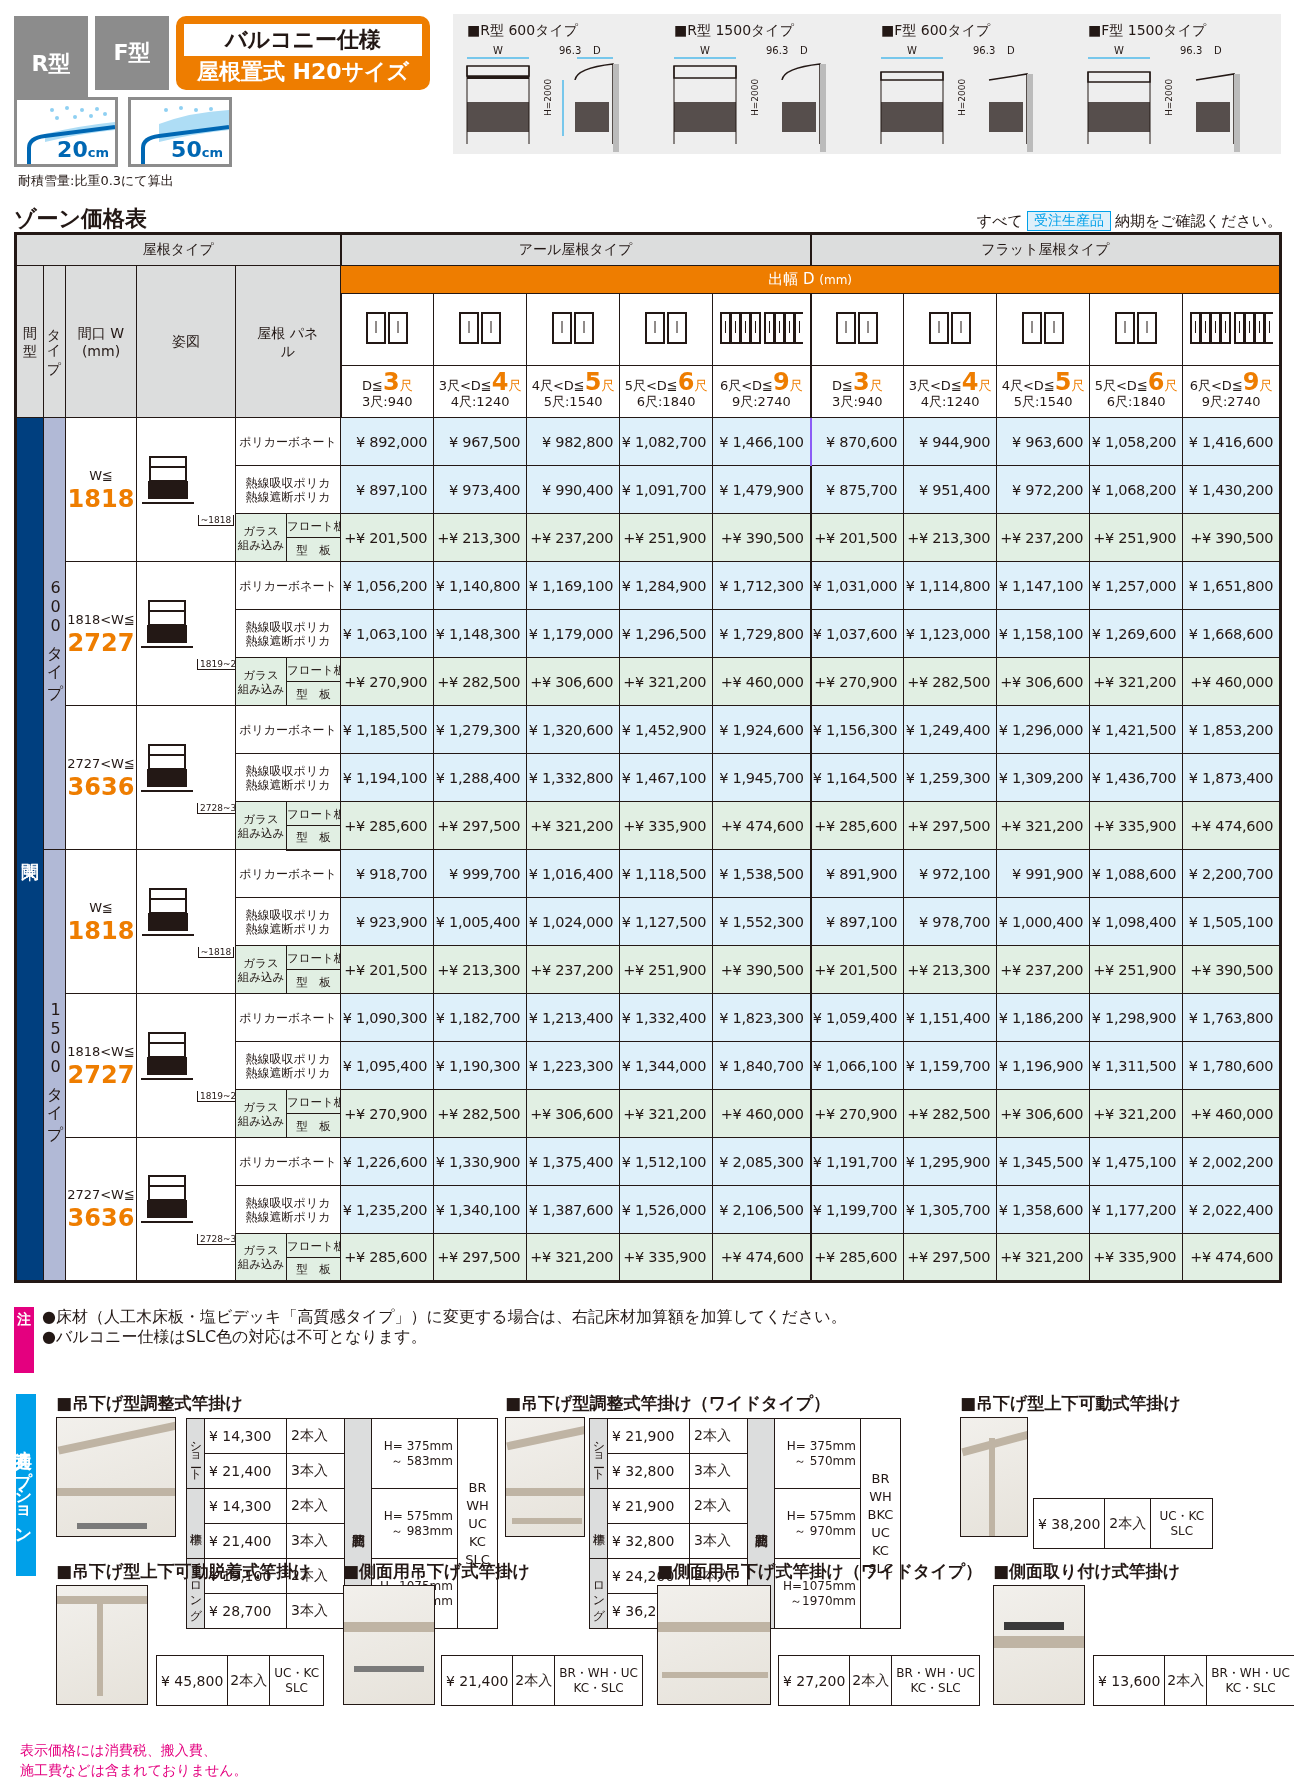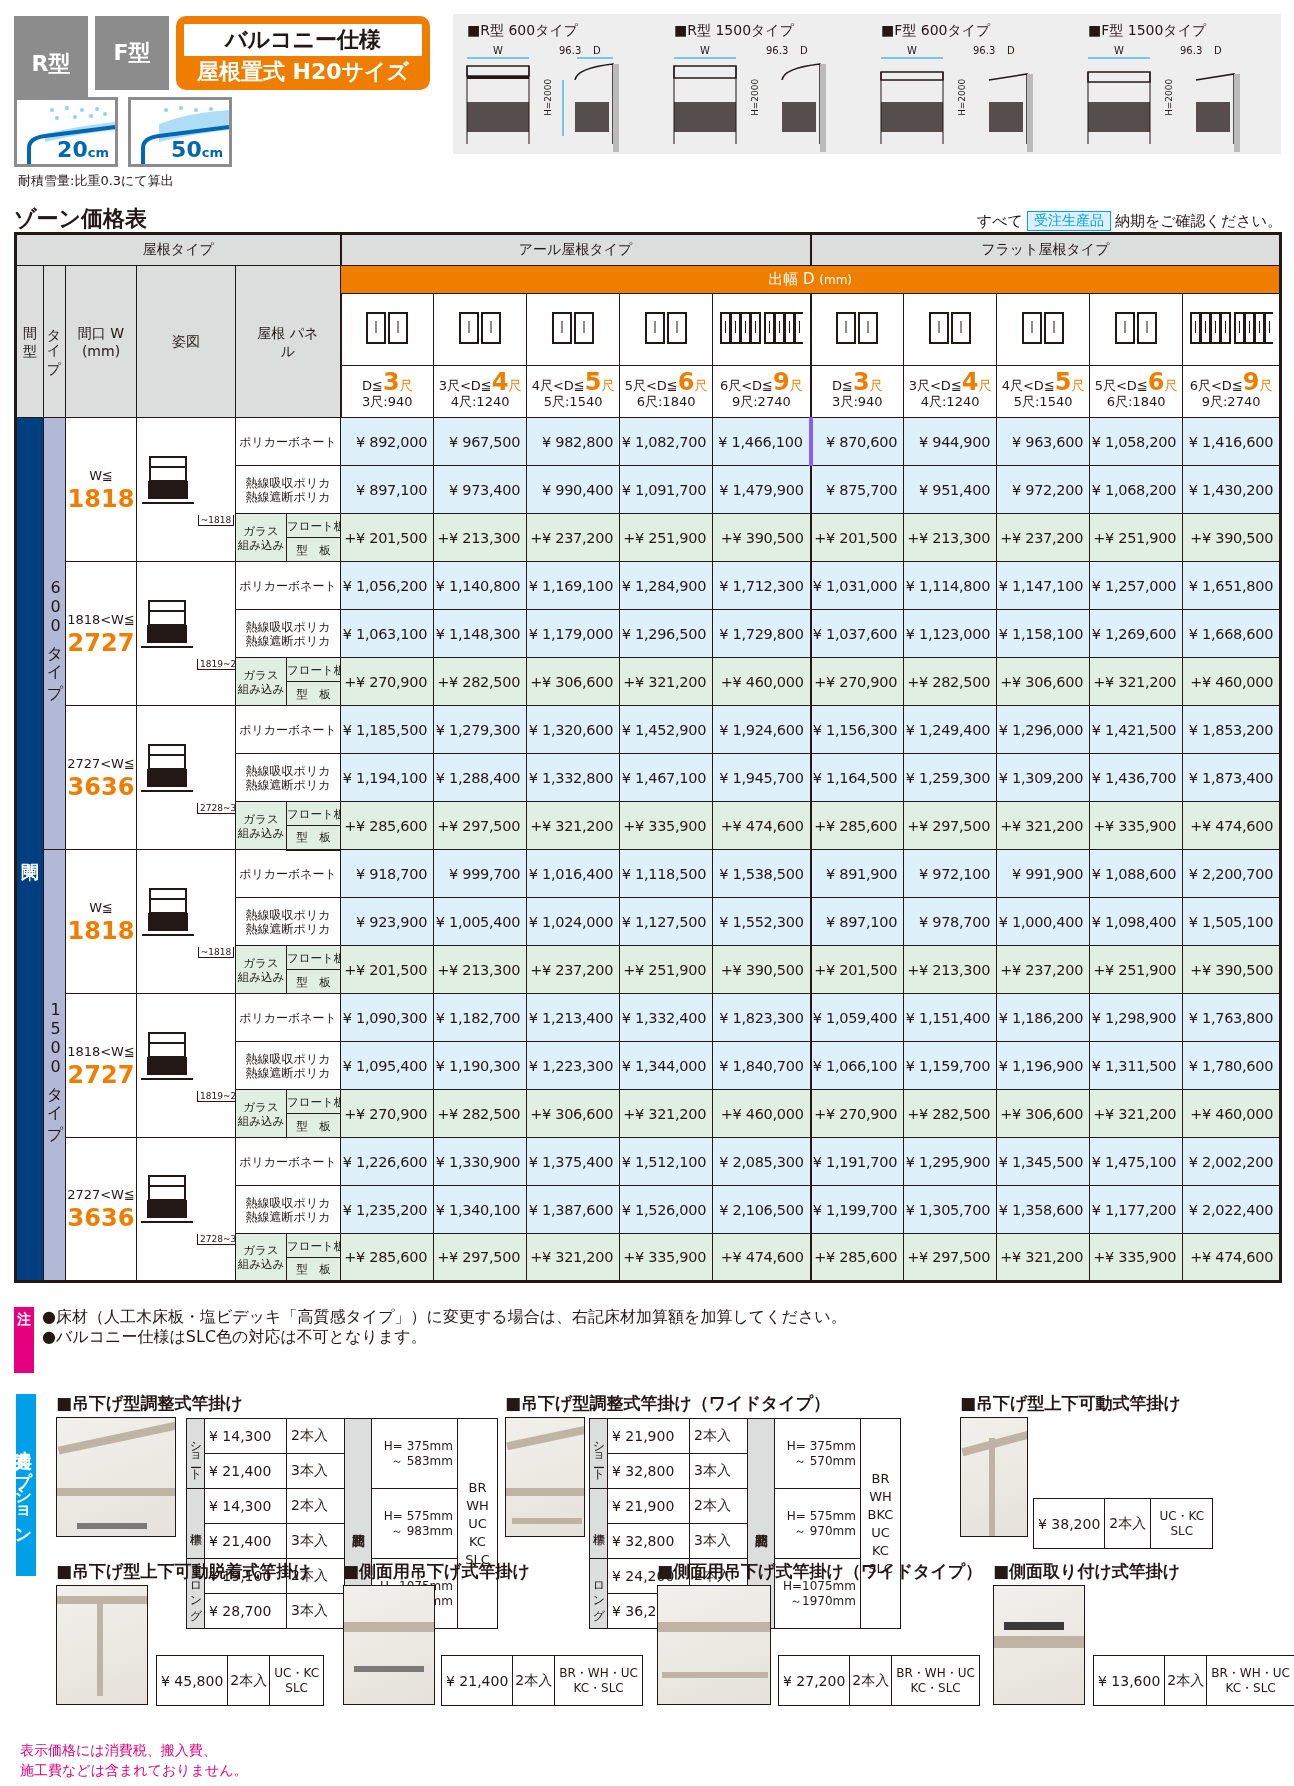--- a/index.html
+++ b/index.html
@@ -338,21 +338,21 @@
             <rect x="12" y="14" width="36" height="14" fill="none" stroke="#231815" stroke-width="2"></rect>
             <rect x="10" y="28" width="40" height="18" fill="#231815"></rect>
             <line x1="4" y1="50" x2="56" y2="50" stroke="#231815" stroke-width="2"></line>
           </svg><div style="font-size:9px;border:1px solid #231815;border-top:none;display:inline-block;padding:0 2px">~1818</div></td>
         <td class="panel" colspan="2"><span>ポリカーボネート</span></td>
         <td class="price">¥ 892,000</td>
         <td class="price">¥ 967,500</td>
         <td class="price">¥ 982,800</td>
         <td class="price">¥ 1,082,700</td>
         <td class="price">¥ 1,466,100</td>
-        <td class="price" style="border-left:4px solid #8b5cf6">¥ 870,600</td>
+        <td class="price" style="border-left:2px solid #8b5cf6">¥ 870,600</td>
         <td class="price">¥ 944,900</td>
         <td class="price">¥ 963,600</td>
         <td class="price">¥ 1,058,200</td>
         <td class="price">¥ 1,416,600</td>
       </tr>
       <tr style="height: 48px;">
         <td class="panel" colspan="2">
           <div>熱線吸収ポリカ</div>
           <div>熱線遮断ポリカ</div>
         </td>

